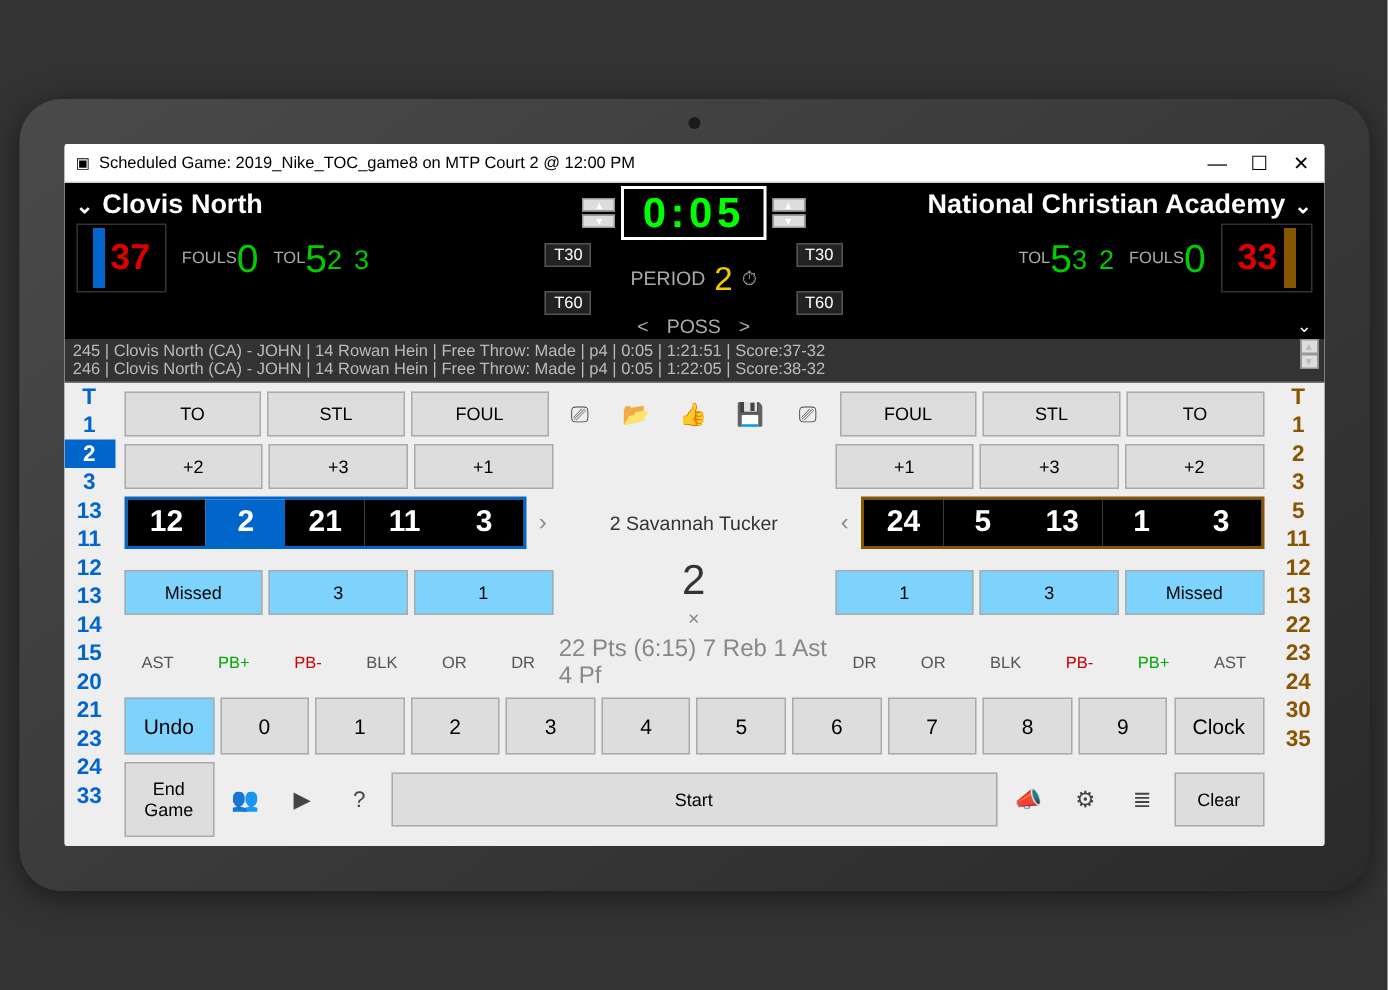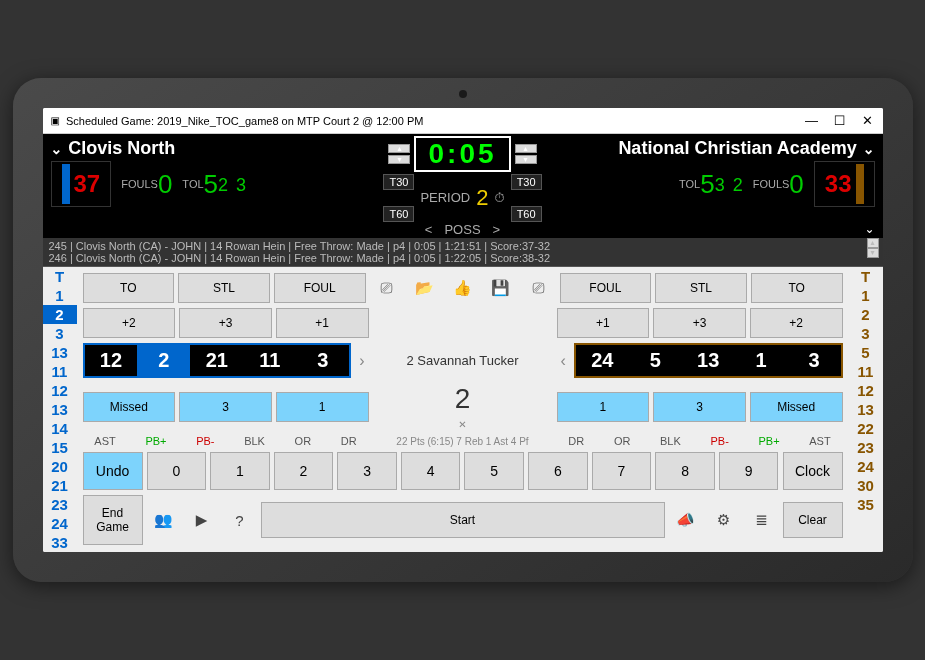--- a/index.html
+++ b/index.html
@@ -26,21 +26,21 @@
 .statval{font-size:26px;color:#0c0;line-height:1}
 .bonustxt{display:flex;gap:8px;font-size:18px;color:#0c0;margin-top:2px}
 .center{display:flex;flex-direction:column;align-items:center;justify-content:center;padding:2px 6px;position:relative}
 .clockrow{display:flex;align-items:center;gap:4px}
 .spin{display:flex;flex-direction:column;gap:2px}
 .spin div{background:#ddd;width:22px;height:9px;border:1px solid #999;font-size:8px;text-align:center;line-height:7px;cursor:pointer}
 .clock{border:2px solid #fff;background:#000;color:#0f0;font-size:28px;font-weight:bold;letter-spacing:3px;padding:0 12px}
 .periodrow{font-size:13px;color:#aaa;display:flex;align-items:center;gap:6px;margin-top:2px}
 .periodval{color:#ec0;font-size:22px}
 .possrow{font-size:13px;color:#aaa;display:flex;align-items:center;gap:12px}
-.tobtns{display:flex;flex-direction:column;gap:16px;margin:0 0}
+.tobtns{display:flex;flex-direction:column;gap:16px;margin:0 20px}
 .tobtn{background:#222;border:1px solid #555;color:#fff;font-size:11px;padding:1px 5px;cursor:pointer}
 .corner-chev{position:absolute;bottom:2px;right:8px;color:#fff;font-size:12px}
 .log{background:#333;color:#bbb;font-size:11px;padding:2px 6px;border-bottom:1px solid #555;position:relative}
 .log .sc{position:absolute;right:4px;top:0;display:flex;flex-direction:column;font-size:8px;gap:0}
 .log .sc span{background:#ddd;border:1px solid #999;width:12px;height:10px;text-align:center;line-height:8px}
 .main{display:flex;background:#eee}
 .roster{width:34px;display:flex;flex-direction:column;font-size:15px;font-weight:bold;text-align:center}
 .roster.left .rnum{color:#06c}
 .roster.right .rnum{color:#850}
 .rnum{padding:1px 0;cursor:pointer}
@@ -53,21 +53,21 @@
 .btn.pink{background:#7dd3fc}
 .iconbtn{width:34px;height:30px;display:flex;align-items:center;justify-content:center;font-size:15px;cursor:pointer;color:#444}
 .iconbtn.orange{color:#e80}
 .oncourt{display:flex;gap:0;border:2px solid #06c}
 .oncourt.r{border-color:#850}
 .ocnum{flex:1;background:#000;color:#fff;font-size:20px;font-weight:bold;text-align:center;padding:4px 0;cursor:pointer}
 .ocnum.sel{background:#06c}
 .ptr{font-size:16px;color:#888;padding:0 4px}
 .centerinfo{flex:0 0 180px;display:flex;flex-direction:column;align-items:center;justify-content:flex-start;font-size:13px;color:#333;gap:4px}
 .centerinfo .big{font-size:28px}
-.centerinfo .stats{font-size:10px;color:#888}
+.centerinfo .stats{font-size:16px;color:#888}
 .minirow{display:flex;gap:6px;font-size:11px;color:#555;justify-content:space-around}
 .minirow span{cursor:pointer}
 .minirow .g{color:#0a0}
 .minirow .r{color:#c00}
 .numpad{display:flex;gap:4px}
 .numpad .btn{padding:10px 0;font-size:14px}
 .bottom{display:flex;gap:4px;align-items:center}
 .bottom .btn{padding:10px 2px}
 .bottom .wide{flex:3}
 .side{flex:1;display:flex;flex-direction:column;gap:5px}

